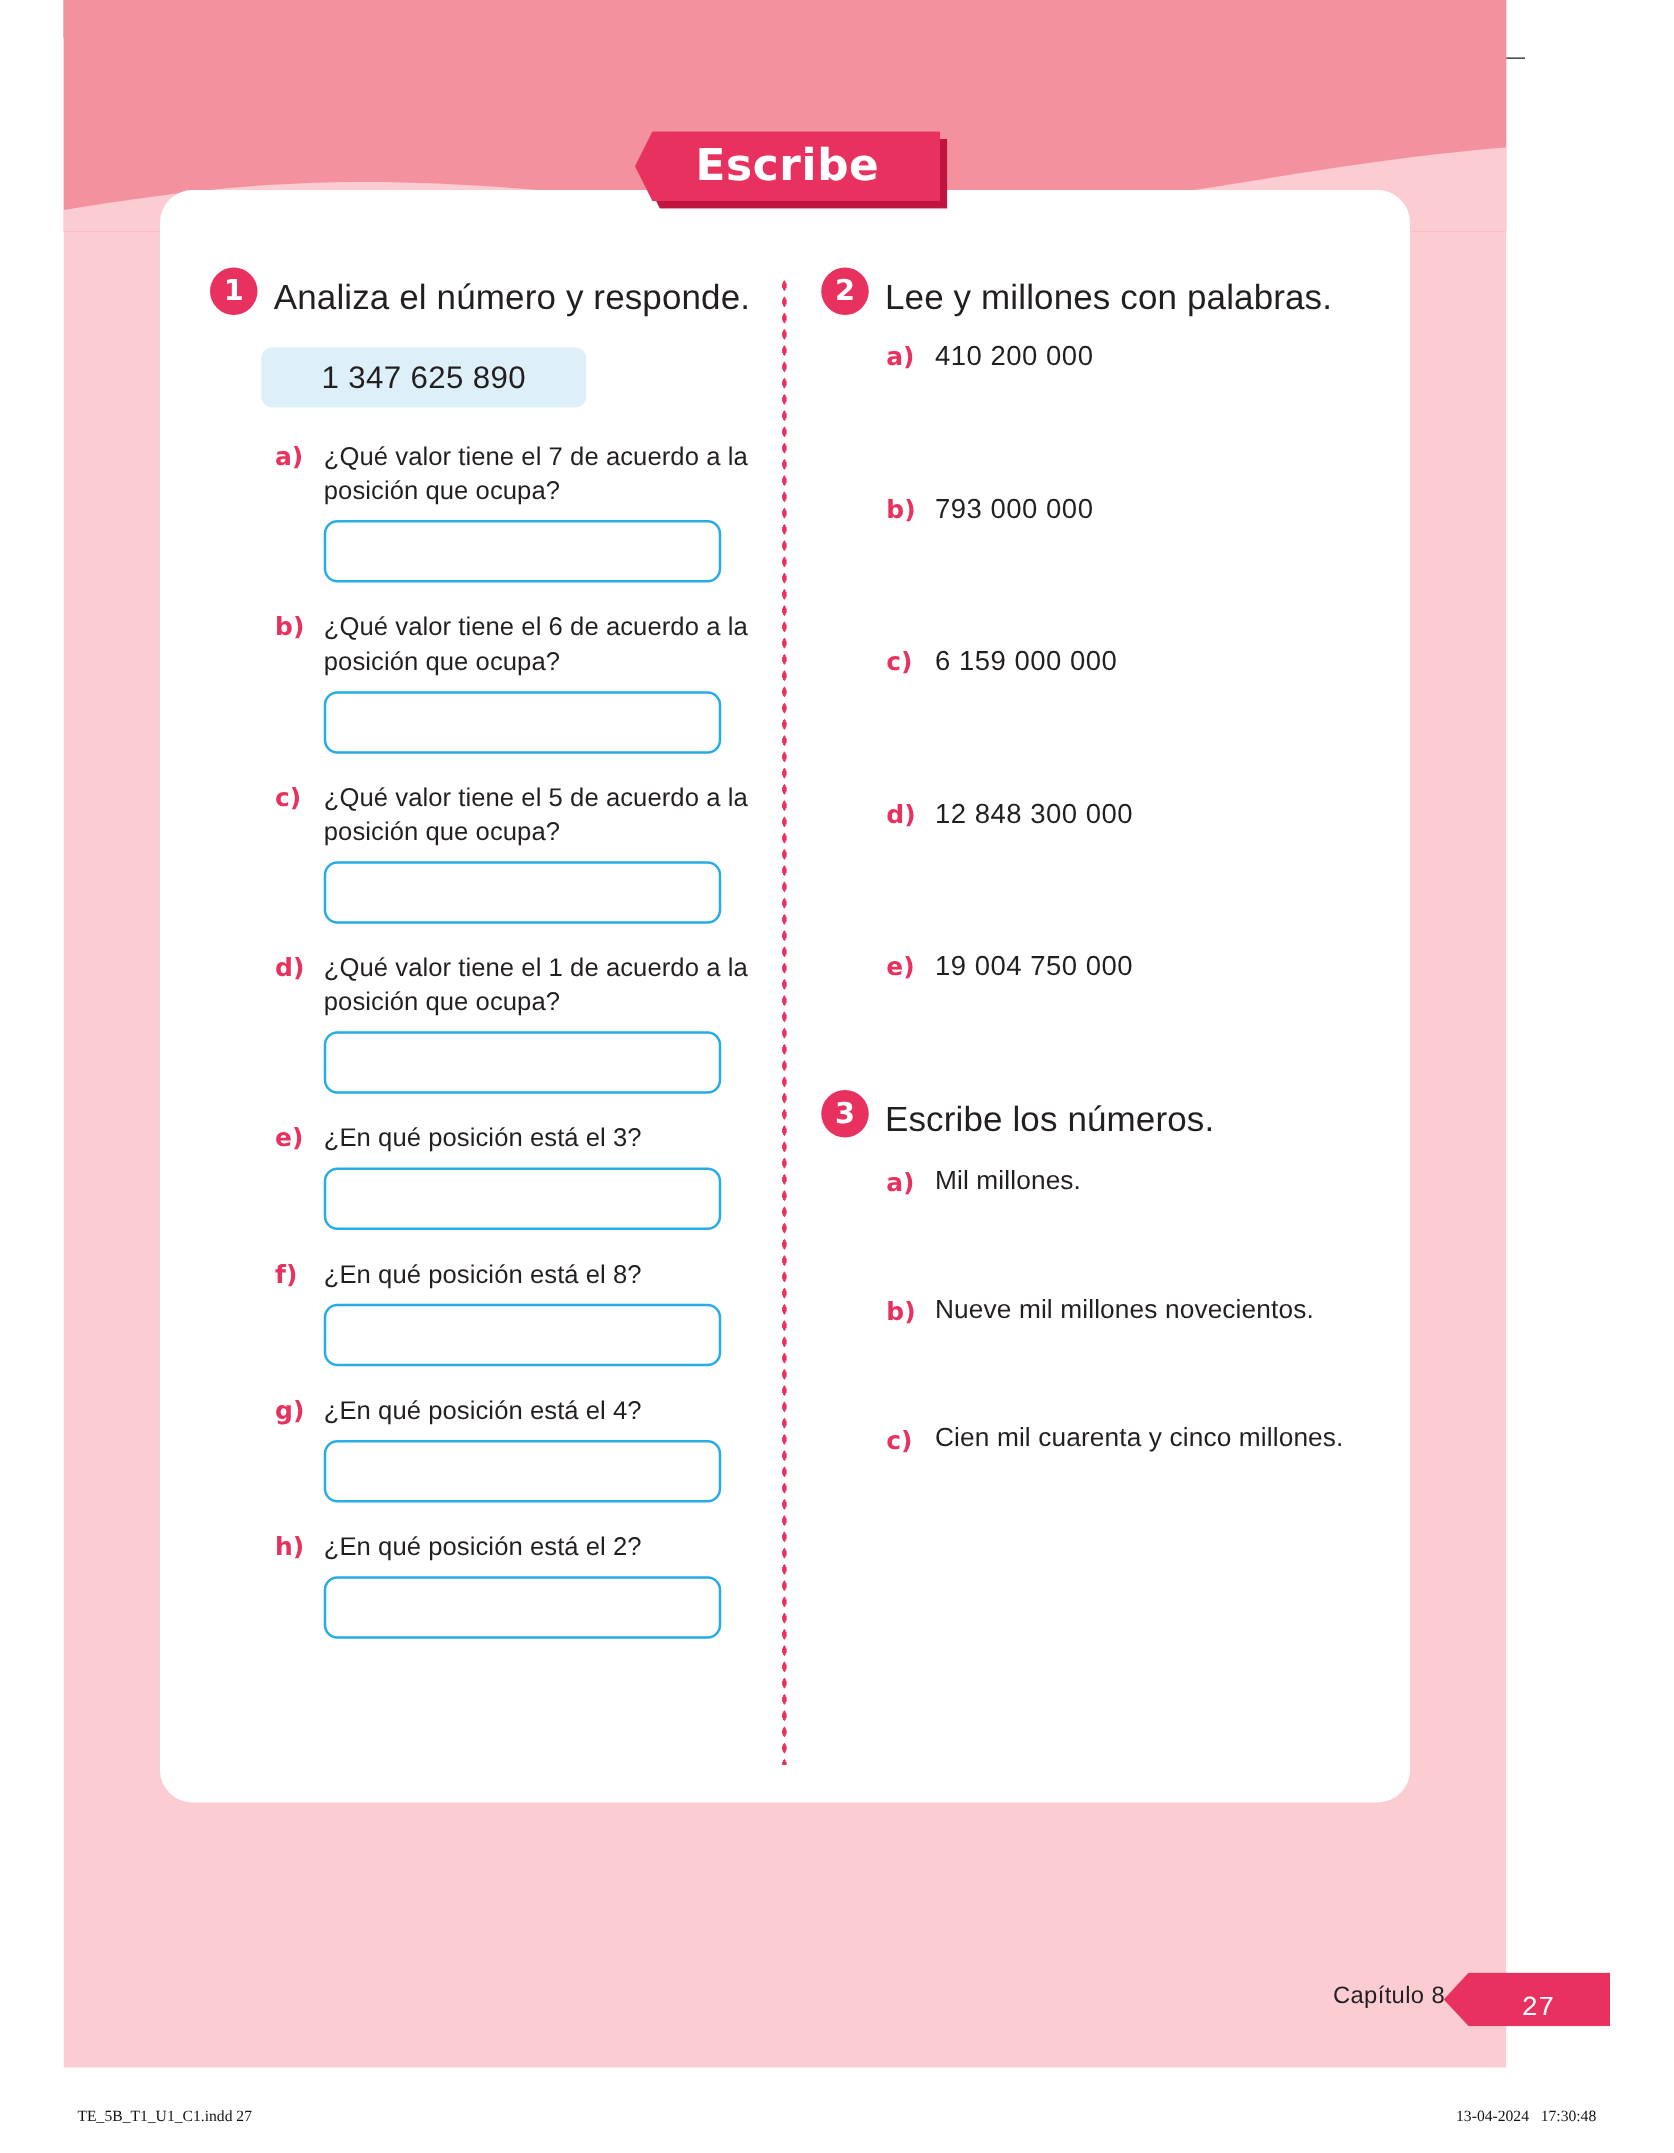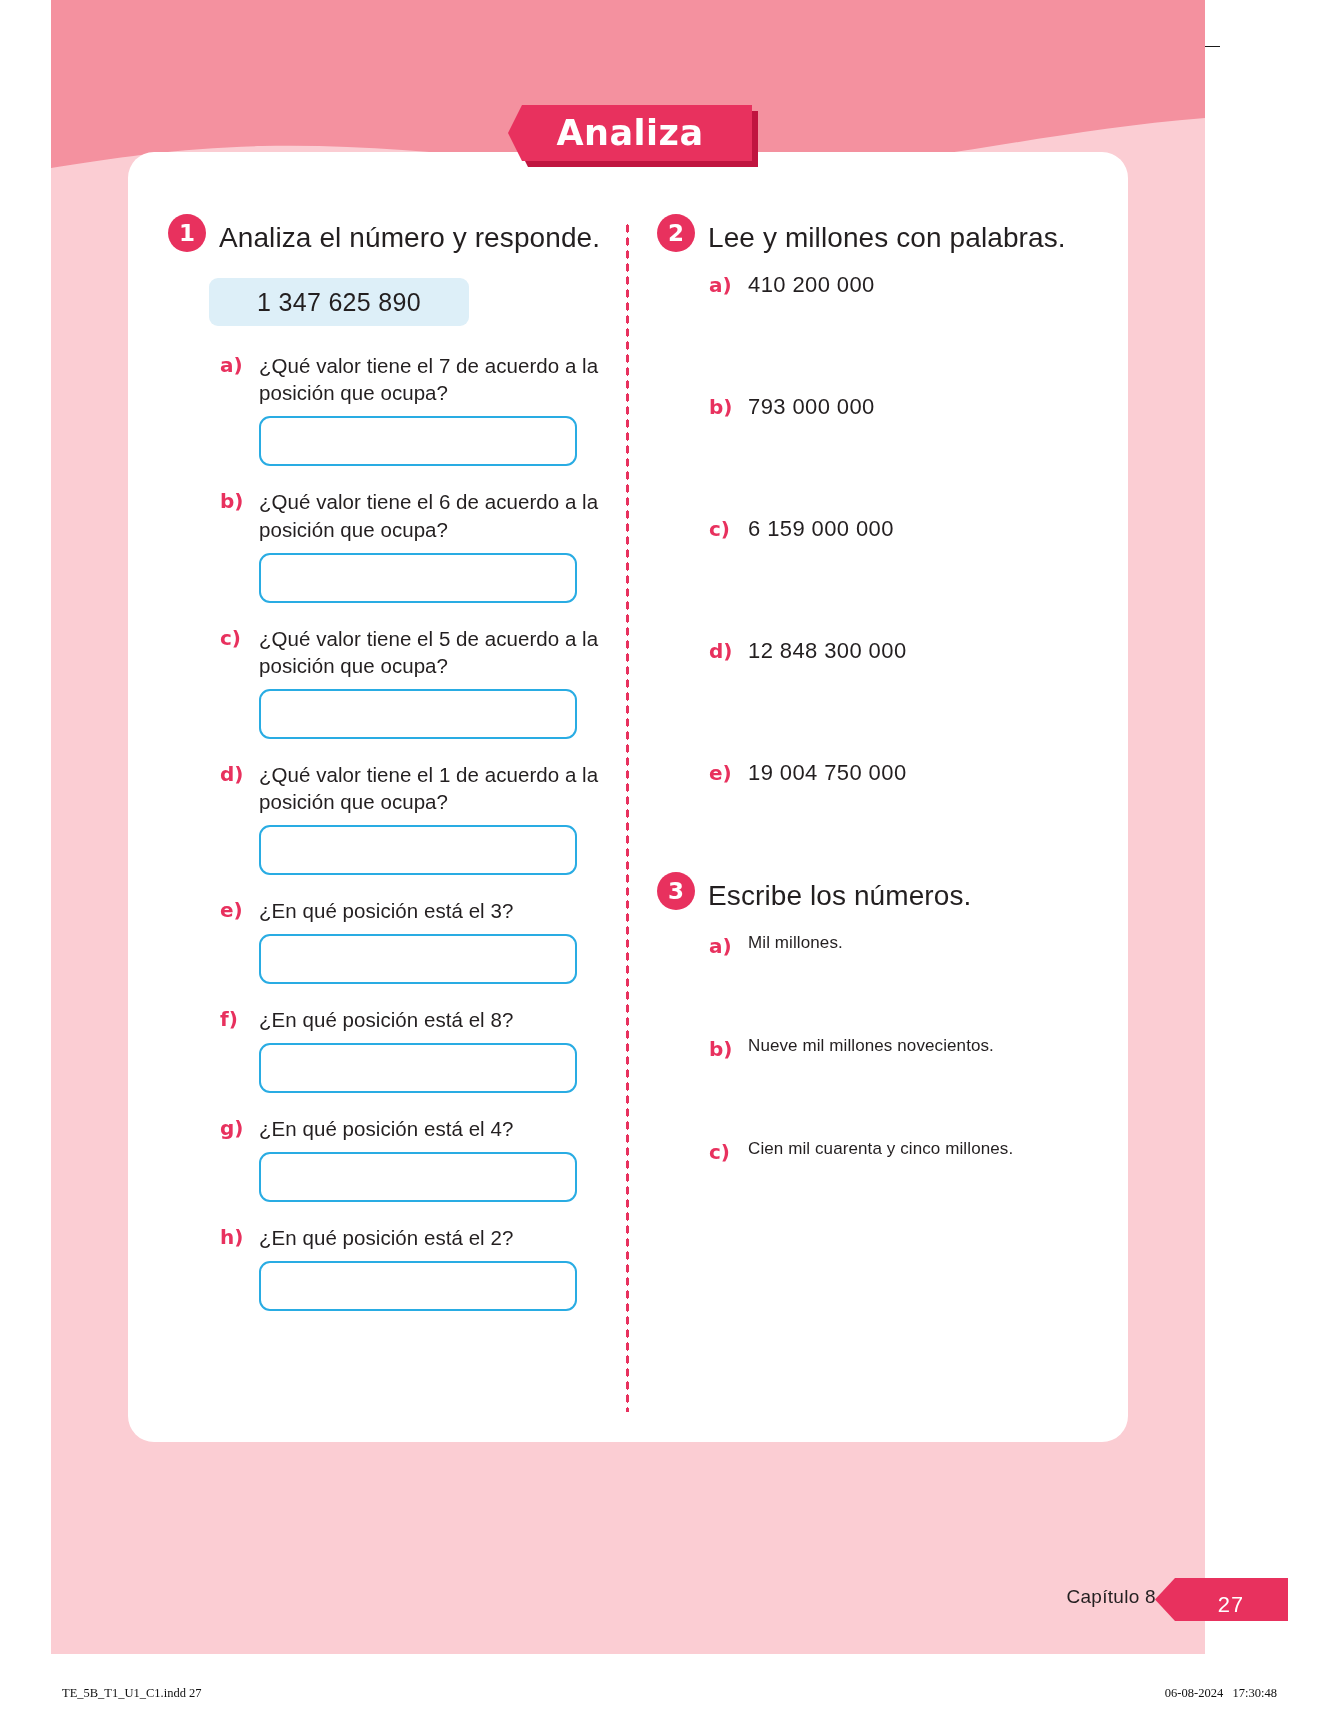--- a/index.html
+++ b/index.html
@@ -201,21 +201,21 @@
   .q-block.first { margin-top: 26px; }
 
   
   .r-item { margin-top: 18px; }
   .r-num {
     font-size: 22px;
     color: #231f20;
     letter-spacing: 0.4px;
   }
   .r-words {
-    font-size: 17px;
+    font-size: 21px;
     color: #231f20;
     letter-spacing: 0.1px;
   }
 
   
   .chapter-label {
     position: absolute;
     right: 183px;
     top: 1586px;
     font-size: 19px;
@@ -274,21 +274,21 @@
       <path d="M0,0 L1154,0 L1154,118 C980,132 860,170 690,172 C520,174 380,142 210,146 C130,148 60,158 0,168 Z" fill="#f4919f"></path>
       <path d="M0,168 C60,158 130,148 210,146 C380,142 520,174 690,172 C860,170 980,132 1154,118 L1154,185 L0,185 Z" fill="#fbcdd3"></path>
     </svg>
   </div>
 
   <div class="content-card"></div>
 
   <div class="practica-tab">
     <div class="shadow"></div>
     <div class="face"></div>
-    <div class="label">Analiza</div>
+    <div class="label">Escribe</div>
   </div>
 
   <div class="divider"></div>
 
   <div class="col-left">
 
     <div class="ex-head">
       <div class="ex-num">1</div>
       <div class="ex-prompt">Analiza el número y responde.</div>
     </div>
@@ -412,15 +412,15 @@
       <div class="sub-letter">c)</div>
       <div class="r-words">Cien mil cuarenta y cinco millones.</div>
     </div>
 
   </div>
 
   <div class="chapter-label">Capítulo 8</div>
   <div class="page-tag">27</div>
 
   <div class="meta-left">TE_5B_T1_U1_C1.indd   27</div>
-  <div class="meta-right">06-08-2024   17:30:48</div>
+  <div class="meta-right">13-04-2024   17:30:48</div>
 
 </div>
 
 </body></html>

